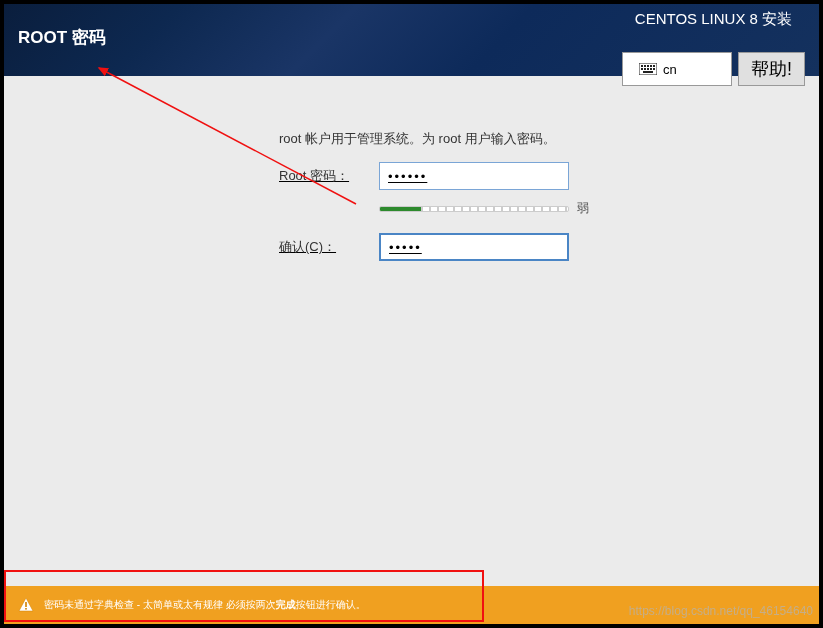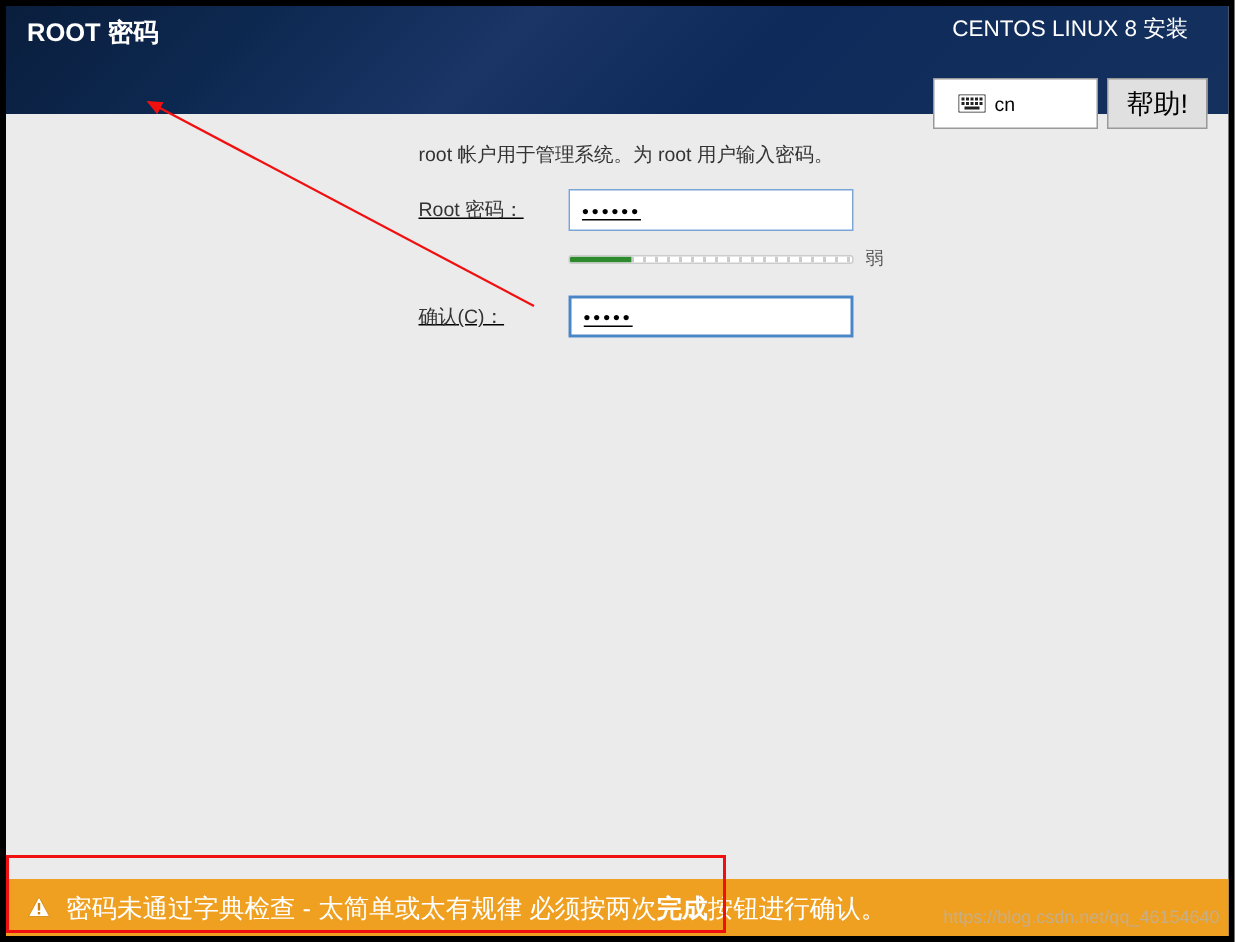--- a/index.html
+++ b/index.html
@@ -20,20 +20,21 @@
     }
     .topbar {
       height: 72px;
       background: linear-gradient(135deg, #0a1e3d 0%, #0d2850 20%, #1a3566 40%, #0d2a5a 60%, #14315e 100%);
       display: flex;
       justify-content: space-between;
       position: relative;
     }
     .topbar-left {
       padding: 6px 14px;
+      margin-top: 16px;
     }
     .page-title {
       color: #fff;
       font-size: 17px;
       font-weight: bold;
       margin-bottom: 4px;
     }
     .done-btn {
       background: #3a76c4;
       border: 1px solid #5a96e4;
@@ -86,20 +87,21 @@
       cursor: pointer;
     }
     .content {
       flex: 1;
       padding: 18px 20px 0 20px;
       position: relative;
     }
     .form-area {
       margin-left: 255px;
       width: 460px;
+      margin-top: 36px;
     }
     .instruction {
       font-size: 13px;
       color: #333;
       margin-bottom: 14px;
     }
     .form-row {
       display: flex;
       align-items: center;
       margin-bottom: 10px;
@@ -162,21 +164,21 @@
       z-index: 5;
     }
     .warning-bar {
       background: #f0a020;
       height: 38px;
       display: flex;
       align-items: center;
       padding: 10px 14px;
       gap: 10px;
       color: #fff;
-      font-size: 17px;
+      font-size: 10px;
     }
     .warn-icon {
       width: 16px; height: 16px;
       display: inline-flex;
       align-items: center;
       justify-content: center;
     }
     .red-box {
       position: absolute;
       border: 2px solid #f01010;

